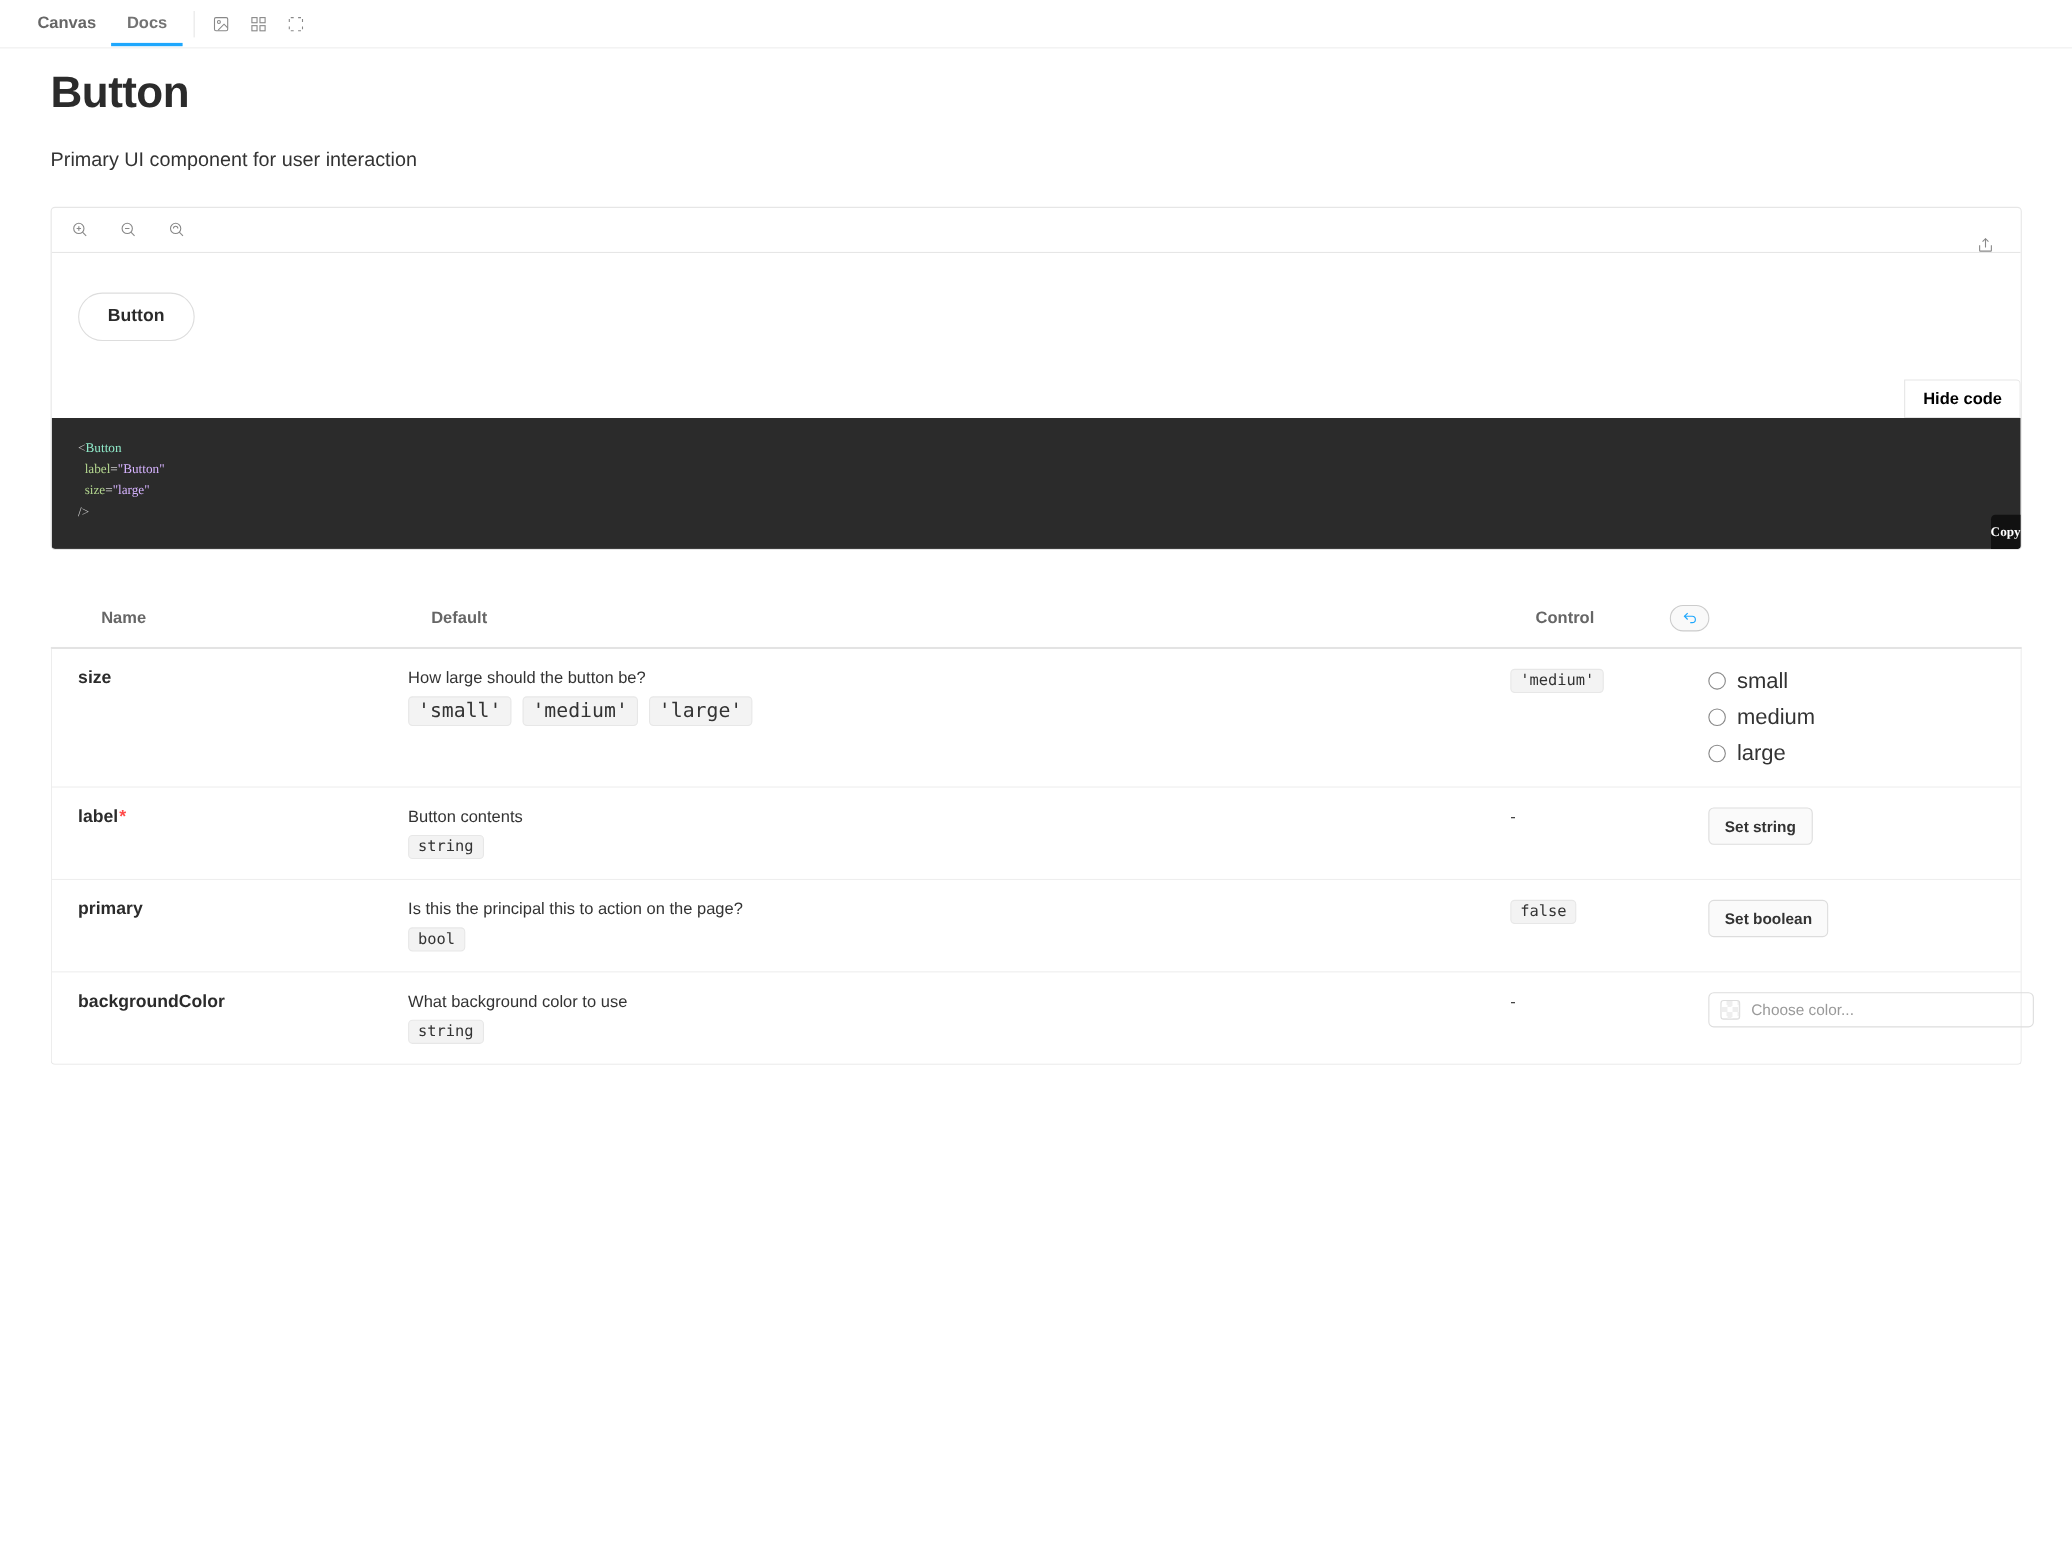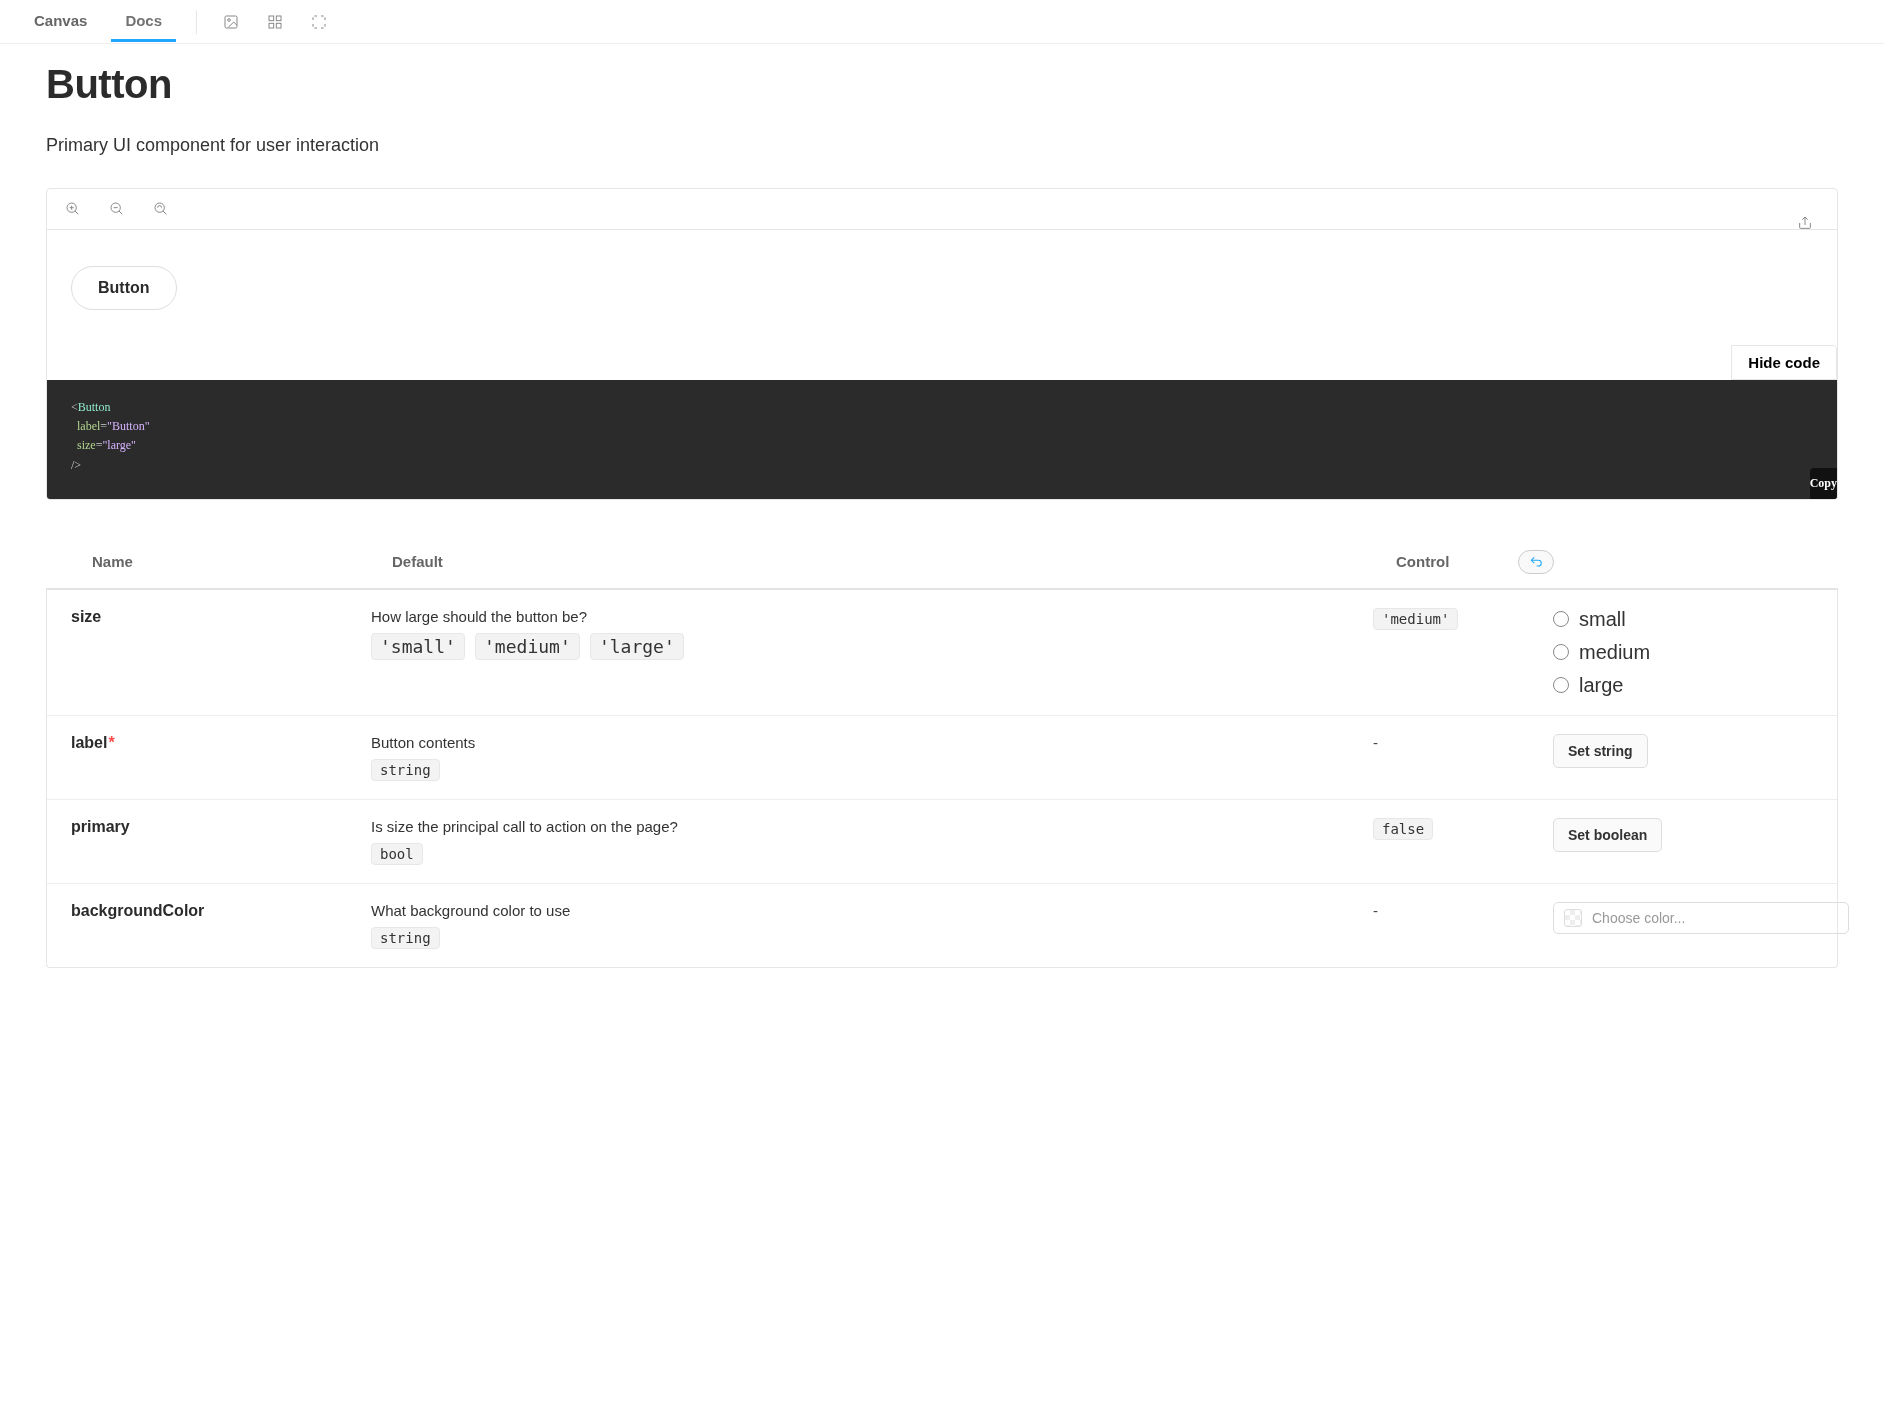--- a/index.html
+++ b/index.html
@@ -1,19 +1,19 @@
 <!DOCTYPE html>
 <html><head>
 <meta charset="utf-8">
 <style>
   * { box-sizing: border-box; margin: 0; padding: 0; }
   body { font-family: -apple-system, BlinkMacSystemFont, "Segoe UI", Helvetica, Arial, sans-serif; background: #fff; color: #333; }
 
   
-  .topbar { display: flex; align-items: center; height: 44px; border-bottom: 1px solid #eee; padding: 0 20px; gap: 10px;}
+  .topbar { display: flex; align-items: center; height: 44px; border-bottom: 1px solid #eee; padding: 0 20px; gap: 0;}
   .tab { padding: 10px 14px; font-size: 15px; font-weight: 700; color: #666; cursor: pointer; border-bottom: 3px solid transparent; }
   .tab.active { color: #737373; border-bottom-color: #1ea7fd; }
   .topbar-divider { width:1px; height: 24px; background:#e6e6e6; margin: 0 10px; }
   .icon-btn { width: 28px; height: 28px; display: flex; align-items:center; justify-content:center; color:#888; cursor:pointer; border-radius:4px; margin-right:6px;}
   .icon-btn svg { width:16px; height:16px; stroke:#888; fill:none; stroke-width:1.5;}
   
   .content { padding: 18px 46px 40px 46px; }
   h1.page-title { font-size: 40px; font-weight: 800; letter-spacing:-0.5px; margin-bottom: 28px; color:#2b2b2b;}
   .subtitle { font-size: 18px; color:#333; margin-bottom: 32px; }
 
@@ -188,21 +188,21 @@
           <div>Button contents</div>
           <span class="type-chip">string</span>
         </div>
         <div class="dash">-</div>
         <div><button class="control-btn">Set string</button></div>
       </div>
 
       <div class="args-row">
         <div class="arg-name">primary</div>
         <div class="arg-desc">
-          <div>Is size the principal call to action on the page?</div>
+          <div>Is this the principal this to action on the page?</div>
           <span class="type-chip">bool</span>
         </div>
         <div><span class="default-val">false</span></div>
         <div><button class="control-btn">Set boolean</button></div>
       </div>
 
       <div class="args-row">
         <div class="arg-name">backgroundColor</div>
         <div class="arg-desc">
           <div>What background color to use</div>

